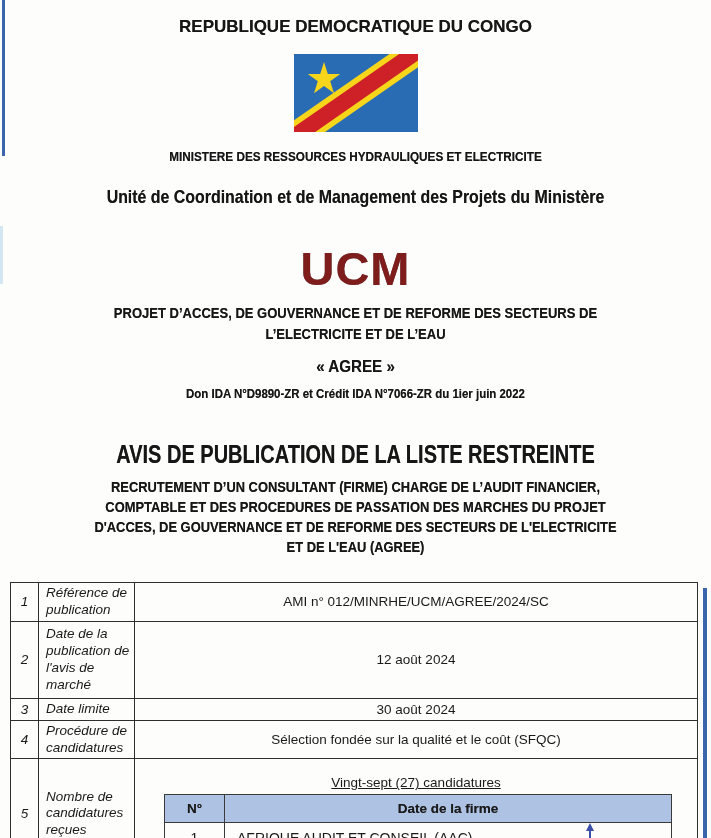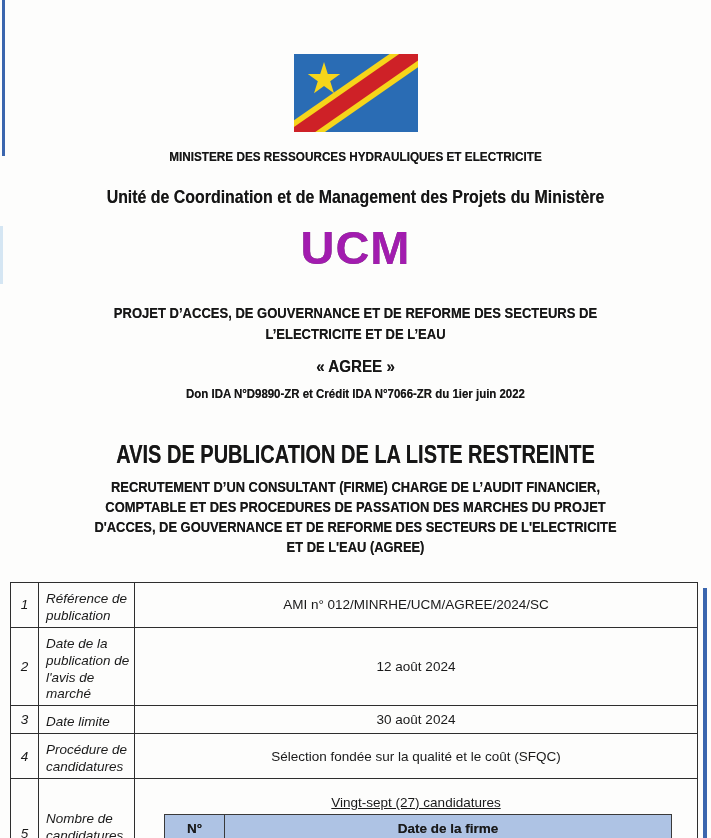--- a/index.html
+++ b/index.html
@@ -36,21 +36,21 @@
   .subtitle{top:477px;font-size:15px;line-height:20px;transform:scaleX(.86);white-space:pre-line;}
   
   .details{
     position:absolute;top:582px;left:10px;width:688px;
     border-collapse:collapse;table-layout:fixed;
     font-size:13.5px;color:#1a1a1a;
   }
   .details td{border:1.6px solid #2e2e2e;padding:0;overflow:hidden;}
   col.c-num{width:28px;} col.c-label{width:96px;} col.c-value{width:auto;}
   .details .num{text-align:center;font-style:italic;vertical-align:middle;}
-  .details .label{font-style:italic;padding:8px 3px 2px 7px;line-height:1.25;vertical-align:middle;}
+  .details .label{font-style:italic;padding:2px 3px 2px 7px;line-height:1.25;vertical-align:middle;}
   .details .value{text-align:center;vertical-align:middle;}
   tr.r1{height:38px;} tr.r2{height:77px;} tr.r3{height:21px;} tr.r4{height:38px;} tr.r5{height:110px;}
   td.v5{vertical-align:top;text-align:left;}
   .count{text-align:center;padding-top:2px;height:18px;text-decoration:underline;}
   
   .cands{border-collapse:collapse;table-layout:fixed;margin:1px 0 0 29px;width:508px;font-size:13.5px;}
   .cands th,.cands td{border:1.6px solid #3a3a3a;padding:0;}
   col.cc-num{width:60px;} col.cc-name{width:auto;}
   .cands th{height:27px;font-weight:bold;text-align:center;text-shadow:0 0 .5px rgba(25,25,25,.6);}
   .cands td{height:30px;}
@@ -61,33 +61,34 @@
 <body>
 
 <div class="page">
 
   <div class="edge-left" style="background-color: rgb(59, 102, 174);"></div>
   <div class="edge-left-faint"></div>
   <div class="edge-right" style="background-color: rgb(59, 102, 174);"></div>
   <div class="pen-mark-tip"></div>
   <div class="pen-mark-stem"></div>
 
+  <div class="t country">REPUBLIQUE DEMOCRATIQUE DU CONGO</div>
 
   <svg class="flag" viewBox="0 0 124 77" preserveAspectRatio="none">
     <rect x="0" y="0" width="124" height="77" fill="#2a6cb4"></rect>
     <line x1="-6" y1="86" x2="131" y2="-8" stroke-width="27" stroke="#f6d51a"></line>
     <line x1="-6" y1="86" x2="131" y2="-8" stroke-width="16" stroke="#ce2127"></line>
     <polygon points="30,8 33.8,19.7 46.2,19.7 36.2,27 40,38.8 30,31.5 20,38.8 23.8,27 13.8,19.7 26.2,19.7" fill="#f6d51a"></polygon>
   </svg>
 
   <div class="t ministry">MINISTERE DES RESSOURCES HYDRAULIQUES ET ELECTRICITE</div>
 
   <div class="t unit">Unité de Coordination et de Management des Projets du Ministère</div>
 
-  <div class="t ucm" style="color: #a21caf;">UCM</div>
+  <div class="t ucm" style="color: #7f1d1d; margin-top: 21px;">UCM</div>
 
   <div class="t project">PROJET D’ACCES, DE GOUVERNANCE ET DE REFORME DES SECTEURS DE
 L’ELECTRICITE ET DE L’EAU</div>
 
   <div class="t agree">« AGREE »</div>
 
   <div class="t funding">Don IDA N°D9890-ZR et Crédit IDA N°7066-ZR du 1ier juin 2022</div>
 
 
   <div class="t avis">AVIS DE PUBLICATION DE LA LISTE RESTREINTE</div>

